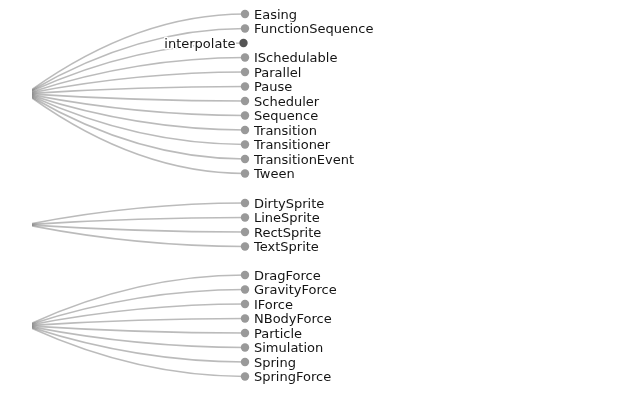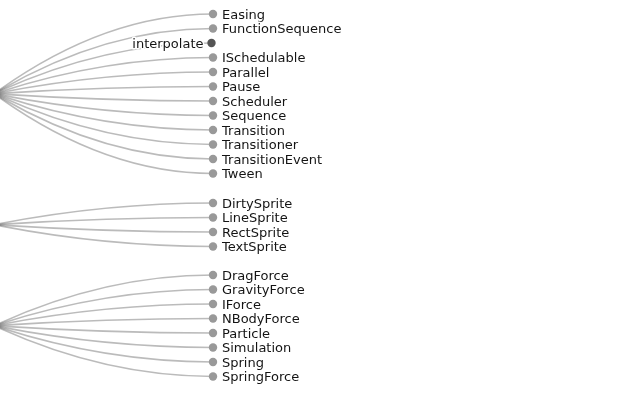--- a/index.html
+++ b/index.html
@@ -9,20 +9,21 @@
     height: 400px;
     background: #ffffff;
     overflow: hidden;
     font-family: "DejaVu Sans", sans-serif;
   }
   #stage {
     position: relative;
     width: 508px;
     height: 400px;
     background: #ffffff;
+    padding-left: 32px;
   }
   svg { display: block; }
   .tree-link {
     fill: none;
     stroke: #555555;
     stroke-opacity: 0.4;
     stroke-width: 1.6;
   }
   .node-label {
     font-family: "DejaVu Sans", sans-serif;

